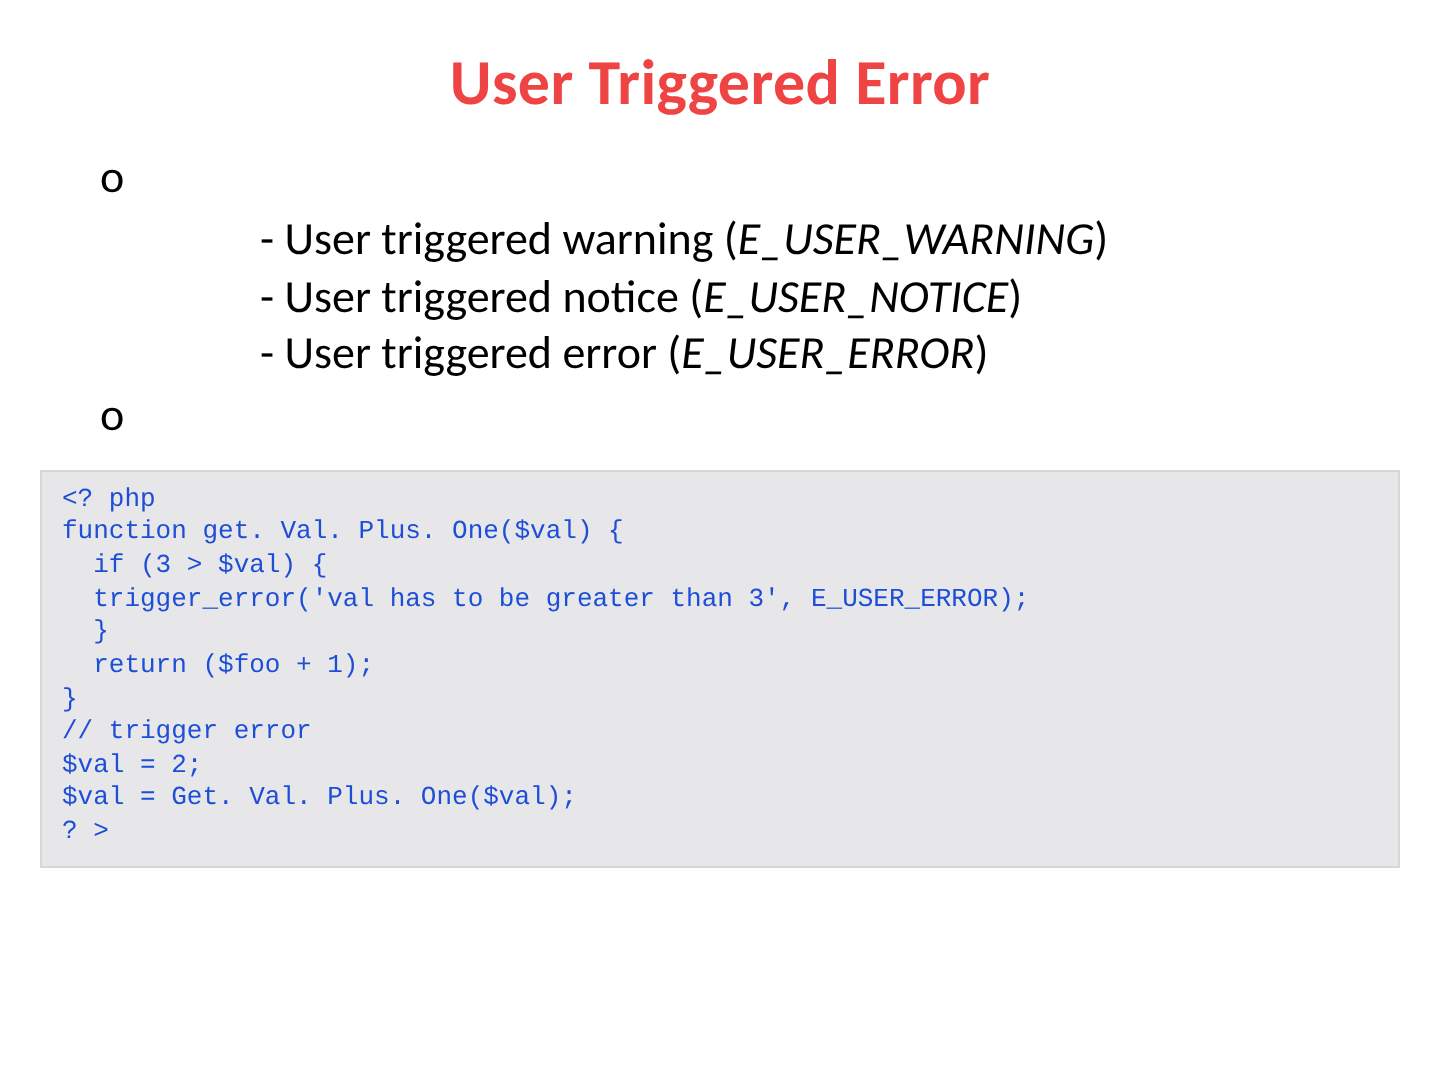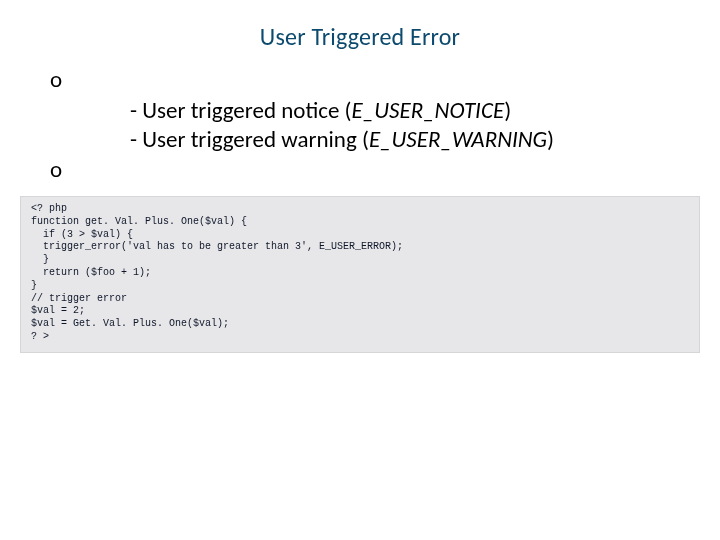--- a/index.html
+++ b/index.html
@@ -13,23 +13,23 @@
     overflow: hidden;
   }
   .slide {
     box-sizing: border-box;
     width: 720px;
     height: 540px;
     padding: 18px 18px 0 18px;
   }
   .title {
     text-align: center;
-    font-weight: 400;
-    font-size: 24px;
-    color: #0c4a6e;
+    font-weight: 700;
+    font-size: 32px;
+    color: #ef4444;
     margin: 4px 0 14px 0;
     letter-spacing: 0.2px;
   }
   .bullets {
     font-size: 23px;
     line-height: 1.25;
     margin: 0 6px 12px 6px;
   }
   .lvl1 {
     display: flex;
@@ -43,44 +43,47 @@
   .lvl2 {
     margin: 0 0 0 106px;
   }
   .italic { font-style: italic; }
   .codebox {
     margin: 4px 2px 0 2px;
     background: #e7e7e9;
     border: 1px solid #d6d6d8;
     padding: 6px 10px 8px 10px;
     font-family: "Courier New", Courier, monospace;
-    font-size: 10px;
+    font-size: 13px;
     line-height: 1.28;
     white-space: pre;
-    color: #0f172a;
+    color: #1d4ed8;
   }
 </style>
 </head>
 <body>
 
 <div class="slide">
 
   <div class="title">User Triggered Error</div>
 
   <div class="bullets">
 
     <div class="lvl1">
       <span class="marker">o</span>
     </div>
 
     <div class="lvl2">
+      <span>- User triggered warning (</span><span class="italic">E_USER_WARNING</span><span>)</span>
+    </div>
+    <div class="lvl2">
       <span>- User triggered notice (</span><span class="italic">E_USER_NOTICE</span><span>)</span>
     </div>
     <div class="lvl2">
-      <span>- User triggered warning (</span><span class="italic">E_USER_WARNING</span><span>)</span>
+      <span>- User triggered error (</span><span class="italic">E_USER_ERROR</span><span>)</span>
     </div>
 
     <div class="lvl1">
       <span class="marker">o</span>
     </div>
 
   </div>
 
   <div class="codebox">&lt;? php
 function get. Val. Plus. One($val) {

